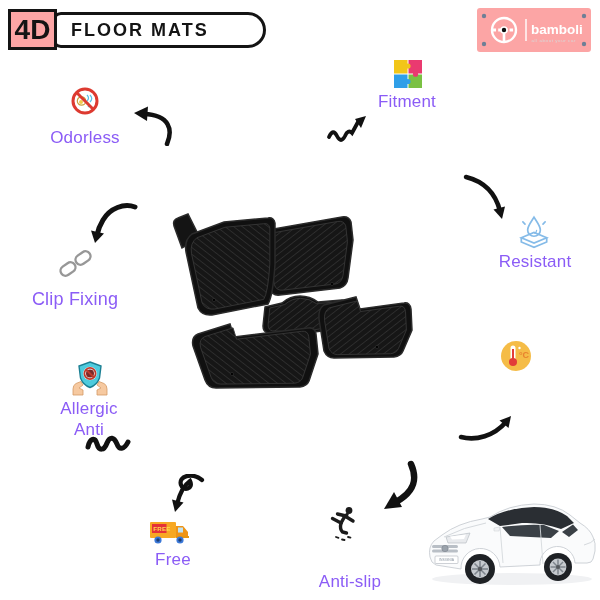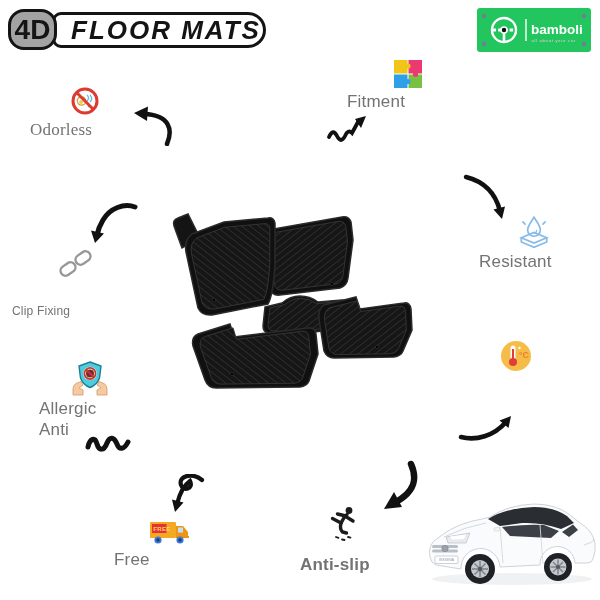--- a/index.html
+++ b/index.html
@@ -1,37 +1,37 @@
 <!DOCTYPE html>
 <html><head>
 <meta charset="utf-8">
 <style>
   html,body{margin:0;padding:0;background:#fff;}
   .canvas{position:relative;width:600px;height:600px;background:#ffffff;overflow:hidden;
           font-family:"Liberation Sans",sans-serif;color:#262626;}
   .abs{position:absolute;}
   
-  .t-badge{left:8px;top:9px;width:49px;height:41px;border:3px solid #141414;border-radius:16px;
-           background:#a3a3a3;display:flex;align-items:center;justify-content:center;
+  .t-badge{left:8px;top:9px;width:49px;height:41px;border:3px solid #141414;border-radius:0;
+           background:#fca5a5;display:flex;align-items:center;justify-content:center;
            font-size:28px;font-weight:700;color:#141414;z-index:2;box-sizing:border-box;}
   .t-pill{left:52px;top:12px;width:214px;height:36px;border:3px solid #141414;
           border-radius:10px 20px 20px 10px;display:flex;align-items:center;padding-left:16px;
-          font-size:26px;font-weight:600;letter-spacing:2px;color:#141414;z-index:1;box-sizing:border-box;font-style:italic;}
-  
-  .brand{left:477px;top:8px;width:114px;height:44px;background:#22c55e;border-radius:3px;}
-  
-  .flabel{text-align:left;font-size:17px;font-weight:500;line-height:1.24;color:#737373;letter-spacing:.2px;}
-  .l-odorless{left:30px;top:119px;width:110px;font-family:Liberation Serif, serif;}
+          font-size:18px;font-weight:600;letter-spacing:2px;color:#141414;z-index:1;box-sizing:border-box;}
+  
+  .brand{left:477px;top:8px;width:114px;height:44px;background:#fca5a5;border-radius:3px;}
+  
+  .flabel{text-align:center;font-size:17px;font-weight:500;line-height:1.24;color:#8b5cf6;letter-spacing:.2px;}
+  .l-odorless{left:30px;top:127px;width:110px;}
   .l-fitment{left:347px;top:91px;width:120px;}
   .l-waterproof{left:479px;top:251px;width:112px;}
   .l-temp{left:444px;top:370px;width:145px;}
-  .l-antislip{left:300px;top:554px;width:100px;font-weight:bold;}
+  .l-antislip{left:300px;top:571px;width:100px;}
   .l-ship{left:114px;top:549px;width:118px;}
   .l-allergic{left:39px;top:398px;width:100px;}
-  .l-clip{left:12px;top:304px;width:126px;font-size:12px;}
+  .l-clip{left:12px;top:288px;width:126px;font-size:18px;}
   
   .i-odorless{left:70px;top:86px;}
   .i-puzzle{left:393px;top:59px;}
   .i-water{left:516px;top:214px;}
   .i-temp{left:500px;top:340px;}
   .i-person{left:325px;top:505px;}
   .i-truck{left:149px;top:518px;}
   .i-allergic{left:71px;top:361px;}
   .i-chain{left:57px;top:247px;}
   .a-odorless{left:126px;top:100px;}

